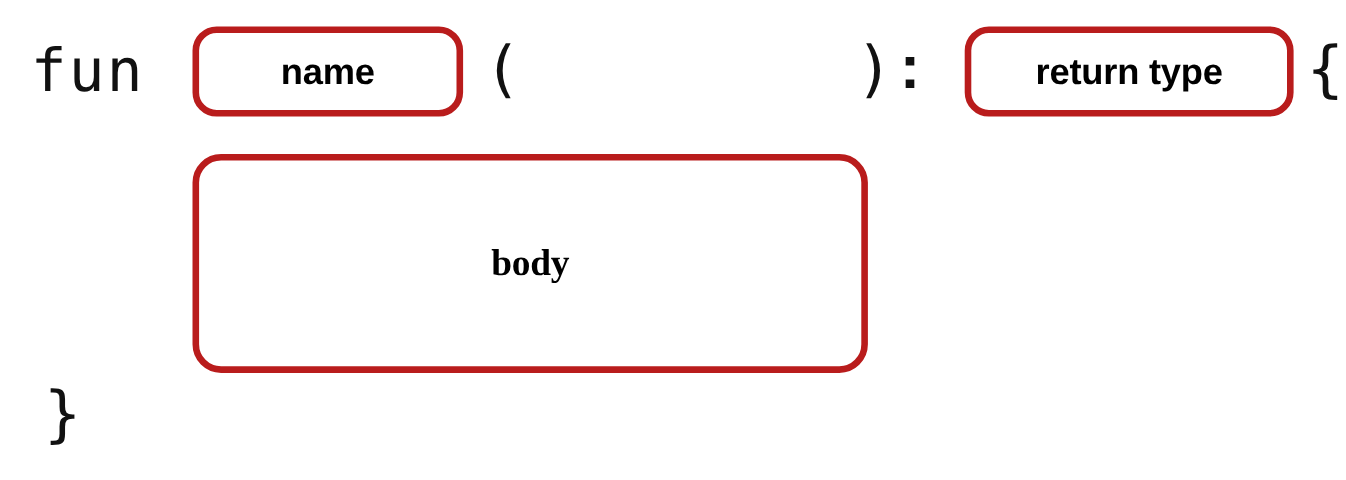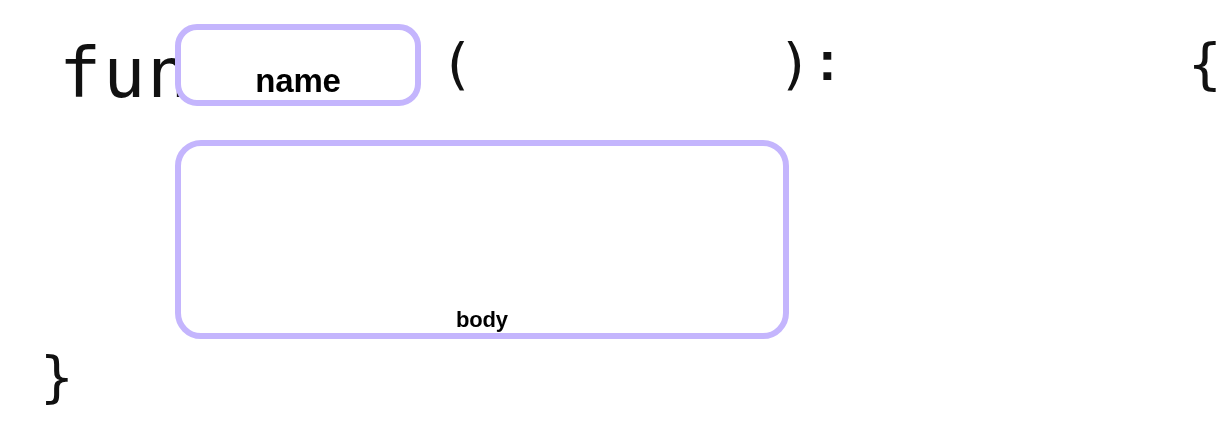--- a/index.html
+++ b/index.html
@@ -22,23 +22,22 @@
     color: #111111;
     font-family: "DejaVu Sans Mono", "Liberation Mono", monospace;
     font-weight: 400;
     white-space: pre;
     line-height: 1;
   }
 
   .kw-fun {
     left: 28px;
     top: 38px;
-    font-size: 70px;
+    font-size: 54px;
     letter-spacing: 2px;
-    margin-left: 31px;
   }
   .paren-open {
     left: 440px;
     top: 36px;
     font-size: 56px;
   }
   .paren-close {
     left: 778px;
     top: 36px;
     font-size: 56px;
@@ -59,24 +58,24 @@
     left: 40px;
     top: 349px;
     font-size: 56px;
   }
 
   
   .slot {
     position: absolute;
     box-sizing: border-box;
     background: #ffffff;
-    border: 6px solid #c4b5fd;
+    border: 6px solid #b91c1c;
     border-radius: 22px;
     display: flex;
-    align-items: flex-end;
+    align-items: center;
     justify-content: center;
   }
   .slot-label {
     color: #000000;
     font-family: "Liberation Sans", sans-serif;
     font-weight: 700;
     font-size: 33px;
     letter-spacing: -0.2px;
     white-space: nowrap;
   }
@@ -101,41 +100,45 @@
   }
   .slot-body {
     left: 175px;
     top: 140px;
     width: 614px;
     height: 199px;
     border-radius: 26px;
   }
   .slot-body .slot-label {
     font-weight: 700;
-    font-size: 22px;
+    font-size: 34px;
+    font-family: Liberation Serif, serif;
   }
 </style>
 </head>
 <body>
 
 <div id="canvas">
 
   <span class="code-token kw-fun">fun</span>
 
   <div class="slot slot-name">
     <span class="slot-label">name</span>
   </div>
 
   <span class="code-token paren-open">(</span>
 
 
   <span class="code-token paren-close">)</span>
 
   <span class="code-token colon">:</span>
 
+  <div class="slot slot-return-type">
+    <span class="slot-label">return type</span>
+  </div>
 
   <span class="code-token brace-open">{</span>
 
   <div class="slot slot-body">
     <span class="slot-label">body</span>
   </div>
 
   <span class="code-token brace-close">}</span>
 
 </div>

